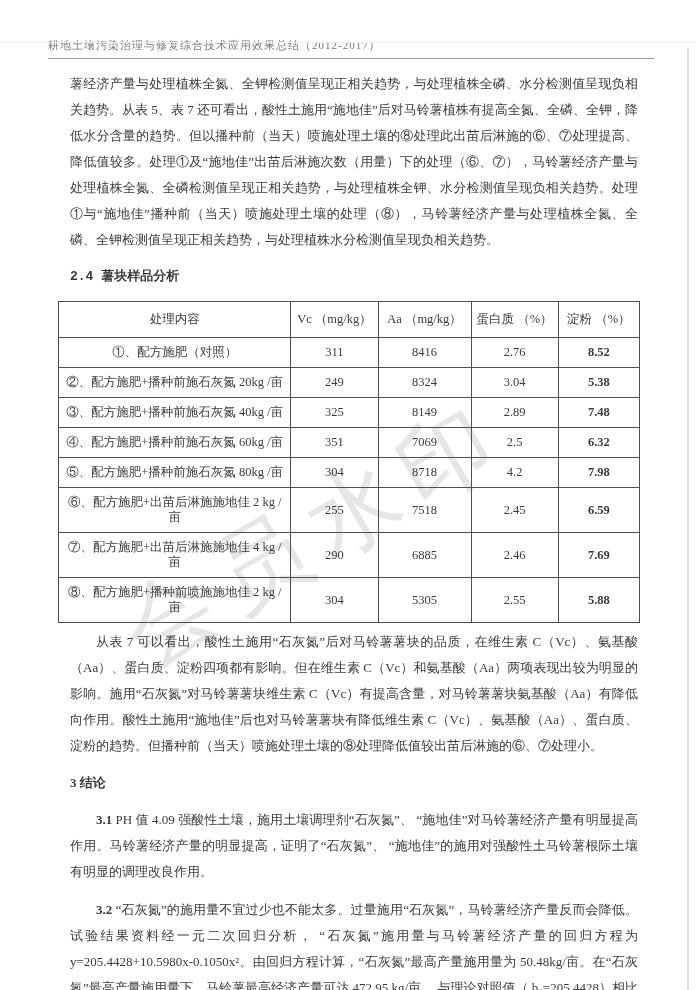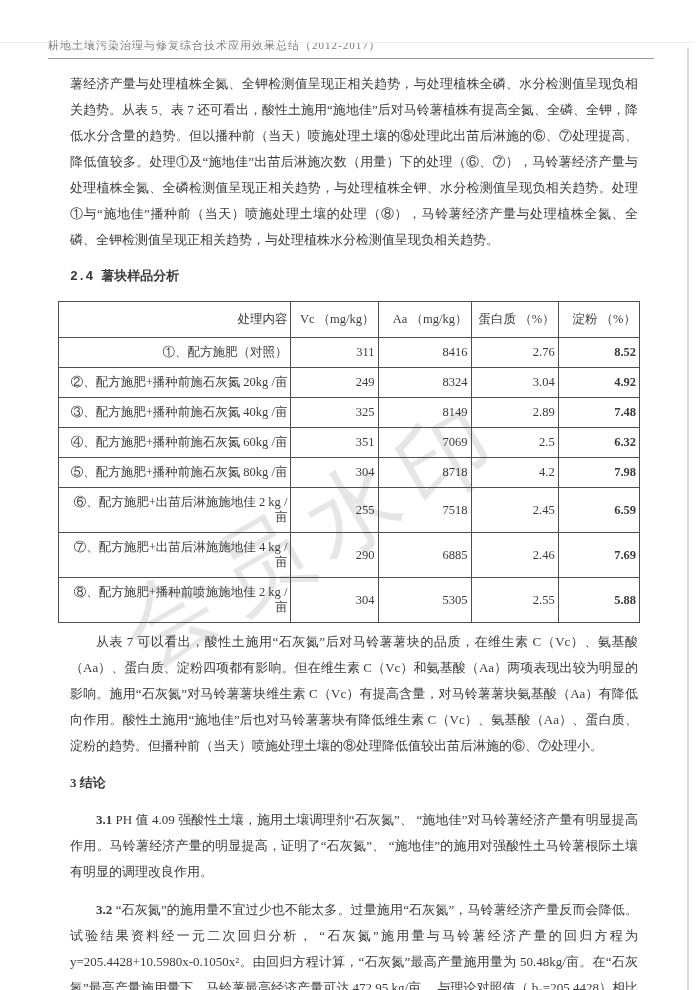--- a/index.html
+++ b/index.html
@@ -54,21 +54,21 @@
   .tbl-caption{line-height:24px;margin:0 0 1px 2px;}
   table.results{
     width:582px;
     border-collapse:collapse;
     font-size:12.5px;
     color:#3b3b3b;
     line-height:15px;
   }
   table.results th, table.results td{
     border:1px solid #4f4f4f;
-    text-align:right;
+    text-align:center;
     font-weight:normal;
     padding:7px 3px;
     background:transparent;
   }
   table.results th{padding:10px 3px;}
   table.results td:first-child{width:40%;}
   table.results td:nth-child(2){width:15%;}
   table.results td:nth-child(3){width:16%;}
   table.results td:nth-child(4){width:15%;}
   table.results td:nth-child(5){width:14%;font-weight:bold;}
@@ -110,21 +110,21 @@
             <td>311</td>
             <td>8416</td>
             <td>2.76</td>
             <td>8.52</td>
           </tr>
           <tr>
             <td>②、配方施肥+播种前施石灰氮 20kg /亩</td>
             <td>249</td>
             <td>8324</td>
             <td>3.04</td>
-            <td>4.92</td>
+            <td>5.38</td>
           </tr>
           <tr>
             <td>③、配方施肥+播种前施石灰氮 40kg /亩</td>
             <td>325</td>
             <td>8149</td>
             <td>2.89</td>
             <td>7.48</td>
           </tr>
           <tr>
             <td>④、配方施肥+播种前施石灰氮 60kg /亩</td>

